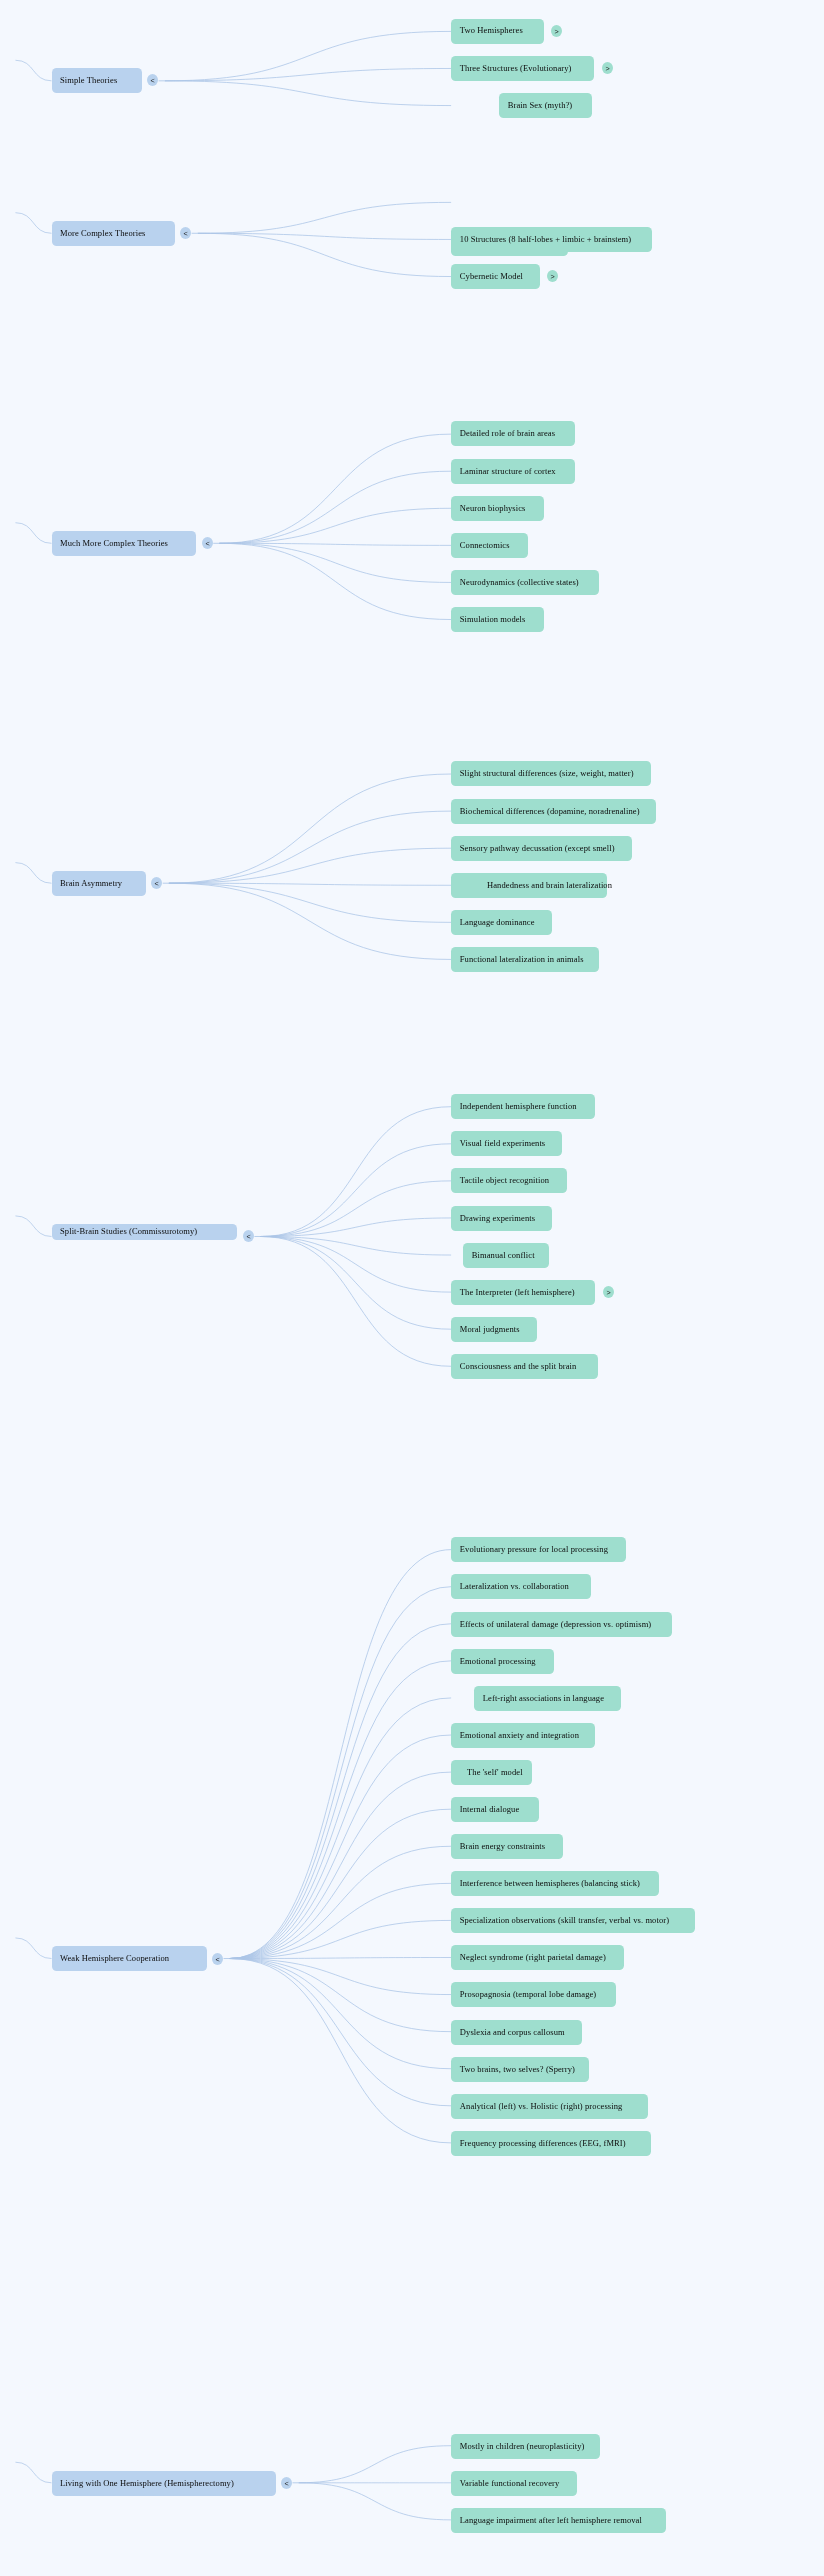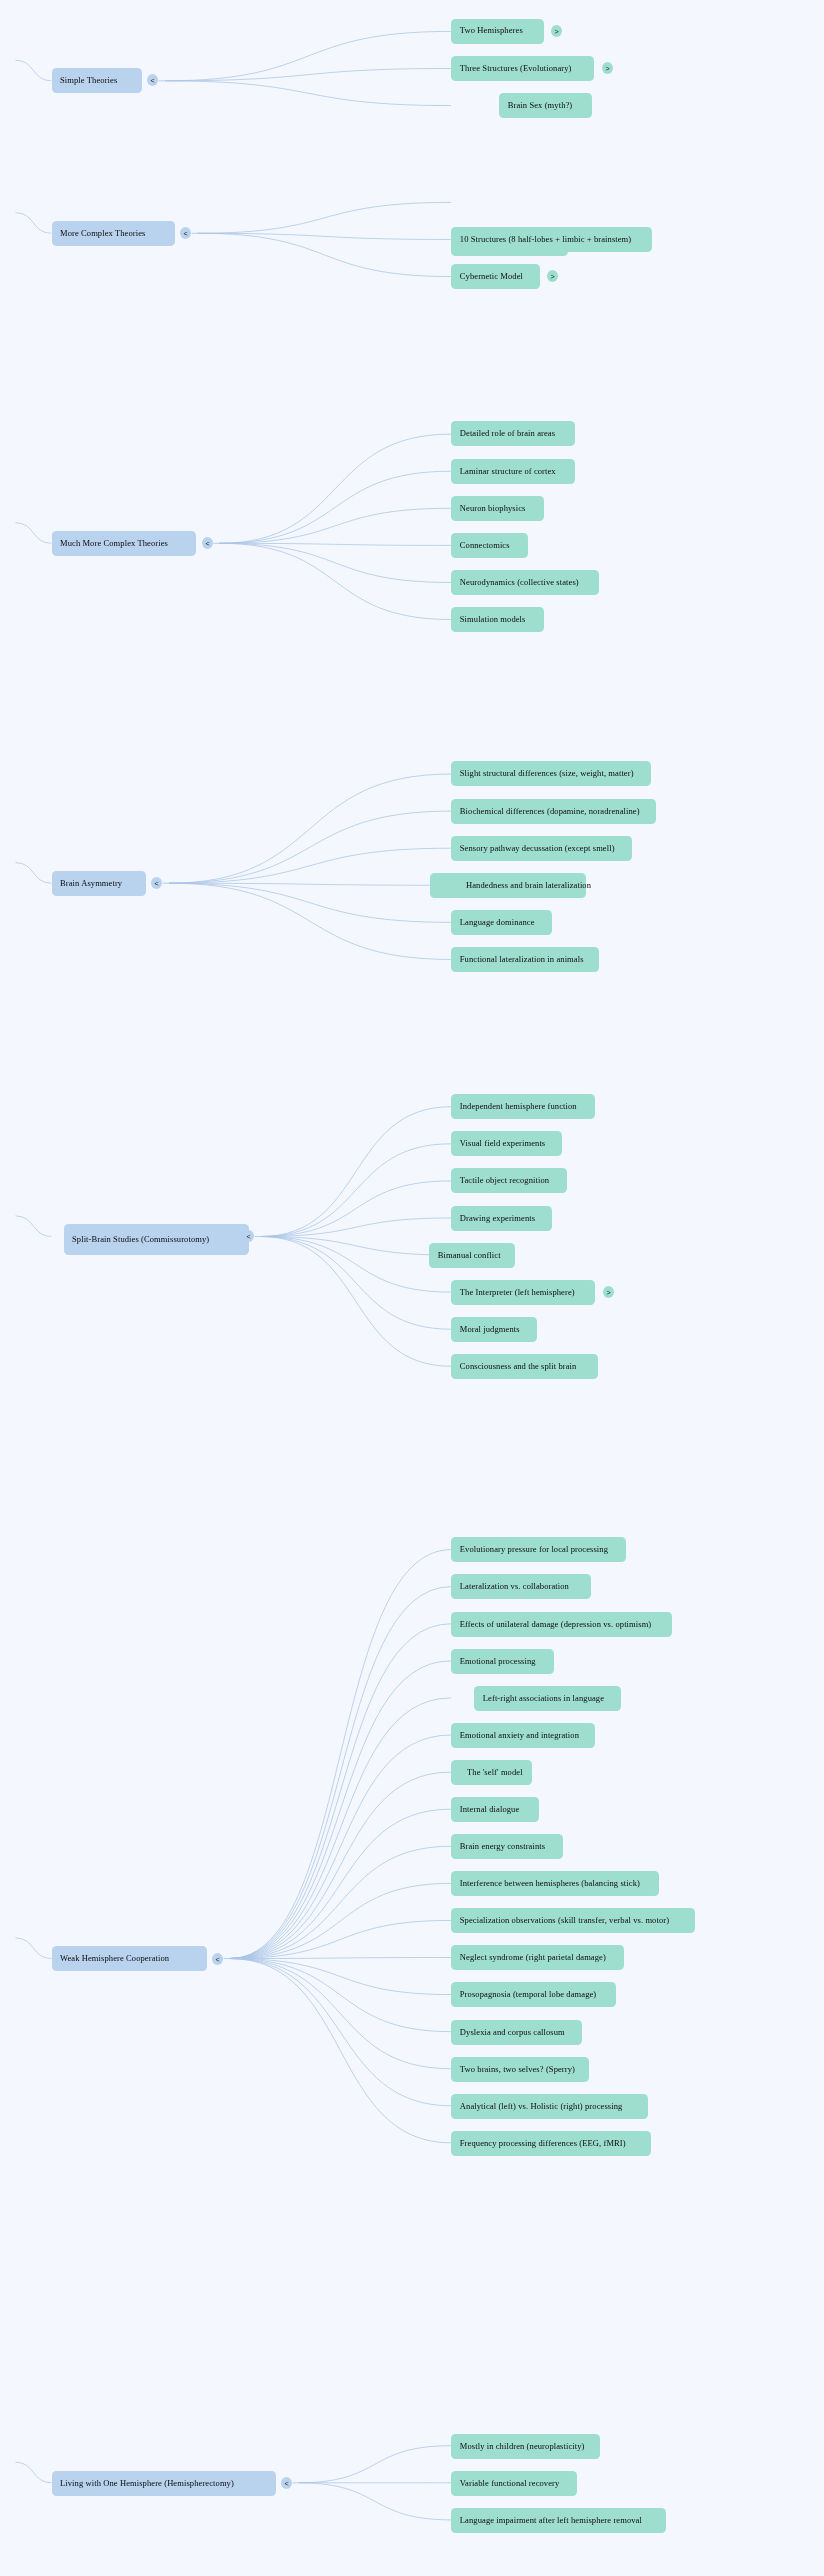--- a/index.html
+++ b/index.html
@@ -180,46 +180,46 @@
     <div class="toggle parent-toggle" style="left: 151px; top: 877px;">&lt;</div>
     <div class="node child" style="left: 451px; top: 761px; width: 200px; height: 25px;">
       <span>Slight structural differences (size, weight, matter)</span>
     </div>
     <div class="node child" style="left: 451px; top: 799px; width: 205px; height: 25px;">
       <span>Biochemical differences (dopamine, noradrenaline)</span>
     </div>
     <div class="node child" style="left: 451px; top: 836px; width: 181px; height: 25px;">
       <span>Sensory pathway decussation (except smell)</span>
     </div>
-    <div class="node child" style="left: 430px; top: 873px; width: 156px; height: 25px; padding-left: 36px;">
+    <div class="node child" style="left: 451px; top: 873px; width: 156px; height: 25px; padding-left: 36px;">
       <span>Handedness and brain lateralization</span>
     </div>
     <div class="node child" style="left: 451px; top: 910px; width: 101px; height: 25px;">
       <span>Language dominance</span>
     </div>
     <div class="node child" style="left: 451px; top: 947px; width: 148px; height: 25px;">
       <span>Functional lateralization in animals</span>
     </div>
-    <div class="node parent" style="left: 52px; top: 1224px; width: 185px; height: 31px; margin-left: 12px;">
+    <div class="node parent" style="left: 52px; top: 1224px; width: 185px; height: 16px;">
       <span>Split-Brain Studies (Commissurotomy)</span>
     </div>
     <div class="toggle parent-toggle" style="left: 243px; top: 1230px;">&lt;</div>
     <div class="node child" style="left: 451px; top: 1094px; width: 144px; height: 25px;">
       <span>Independent hemisphere function</span>
     </div>
     <div class="node child" style="left: 451px; top: 1131px; width: 111px; height: 25px;">
       <span>Visual field experiments</span>
     </div>
     <div class="node child" style="left: 451px; top: 1168px; width: 116px; height: 25px;">
       <span>Tactile object recognition</span>
     </div>
     <div class="node child" style="left: 451px; top: 1206px; width: 101px; height: 25px;">
       <span>Drawing experiments</span>
     </div>
-    <div class="node child" style="left: 429px; top: 1243px; width: 86px; height: 25px;">
+    <div class="node child" style="left: 463px; top: 1243px; width: 86px; height: 25px;">
       <span>Bimanual conflict</span>
     </div>
     <div class="node child" style="left: 451px; top: 1280px; width: 144px; height: 25px;">
       <span>The Interpreter (left hemisphere)</span>
     </div>
     <div class="toggle child-toggle" style="left: 603px; top: 1286px;">&gt;</div>
     <div class="node child" style="left: 451px; top: 1317px; width: 86px; height: 25px;">
       <span>Moral judgments</span>
     </div>
     <div class="node child" style="left: 451px; top: 1354px; width: 147px; height: 25px;">

